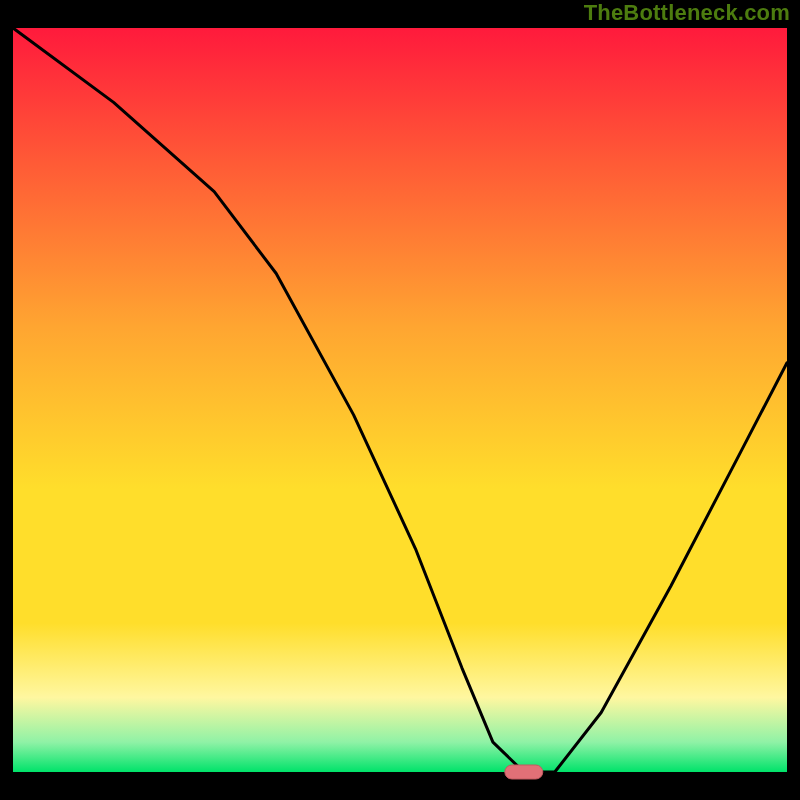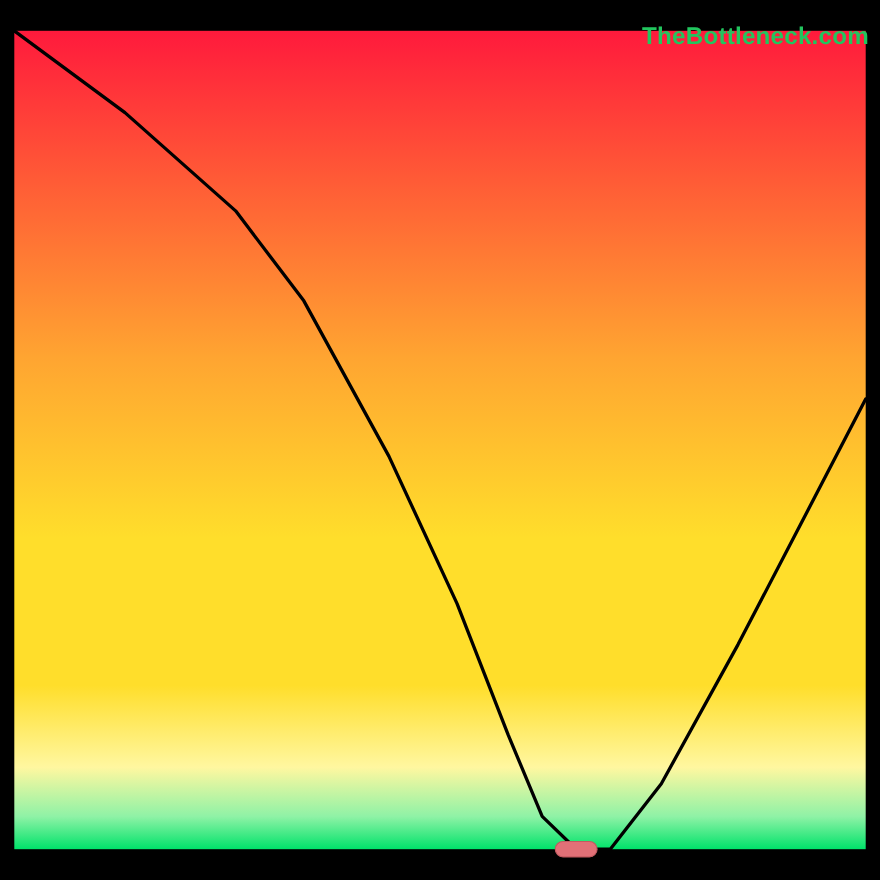--- a/index.html
+++ b/index.html
@@ -11,23 +11,23 @@
     overflow: hidden;
   }
   .stage {
     position: relative;
     width: 800px;
     height: 800px;
   }
   svg { display: block; }
   .watermark {
     position: absolute;
-    top: 20px;
+    top: 0;
     right: 10px;
-    color: #22c55e;
+    color: #4d7c0f;
     font-family: Arial, Helvetica, sans-serif;
     font-size: 22px;
     font-weight: 600;
     letter-spacing: 0.2px;
     user-select: none;
   }
 </style>
 </head>
 <body>
 

